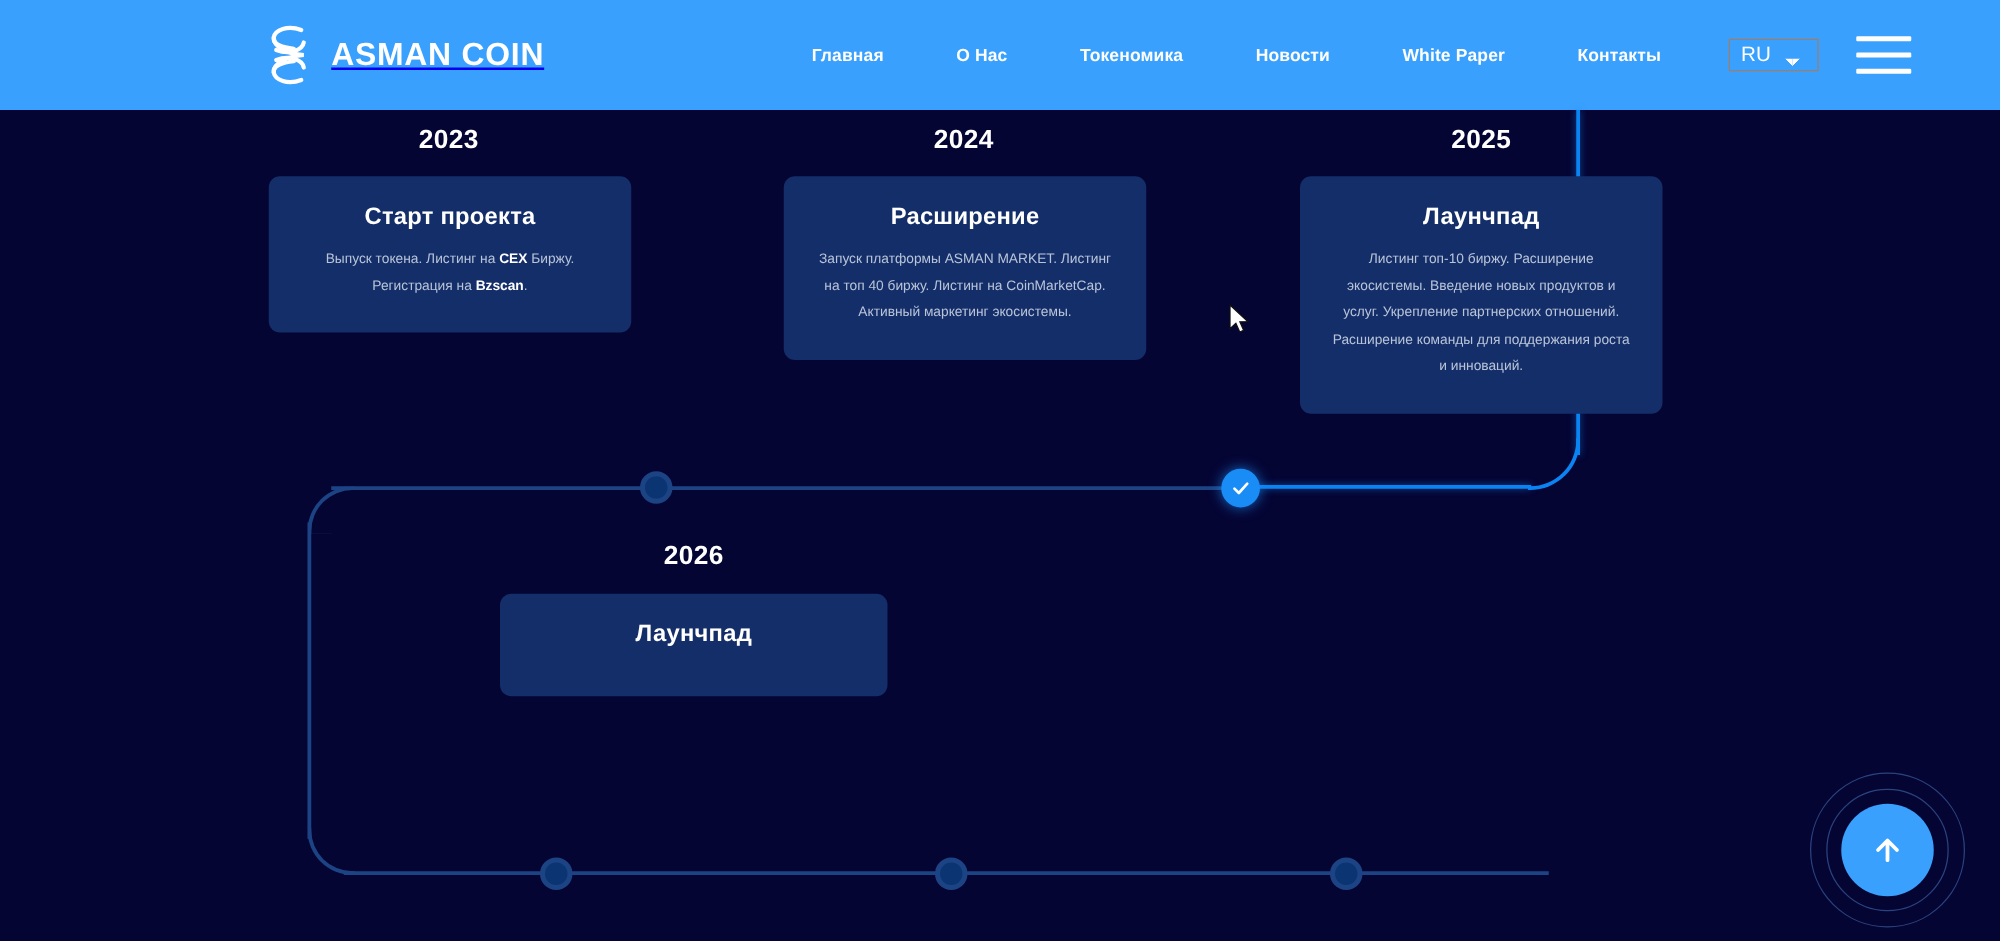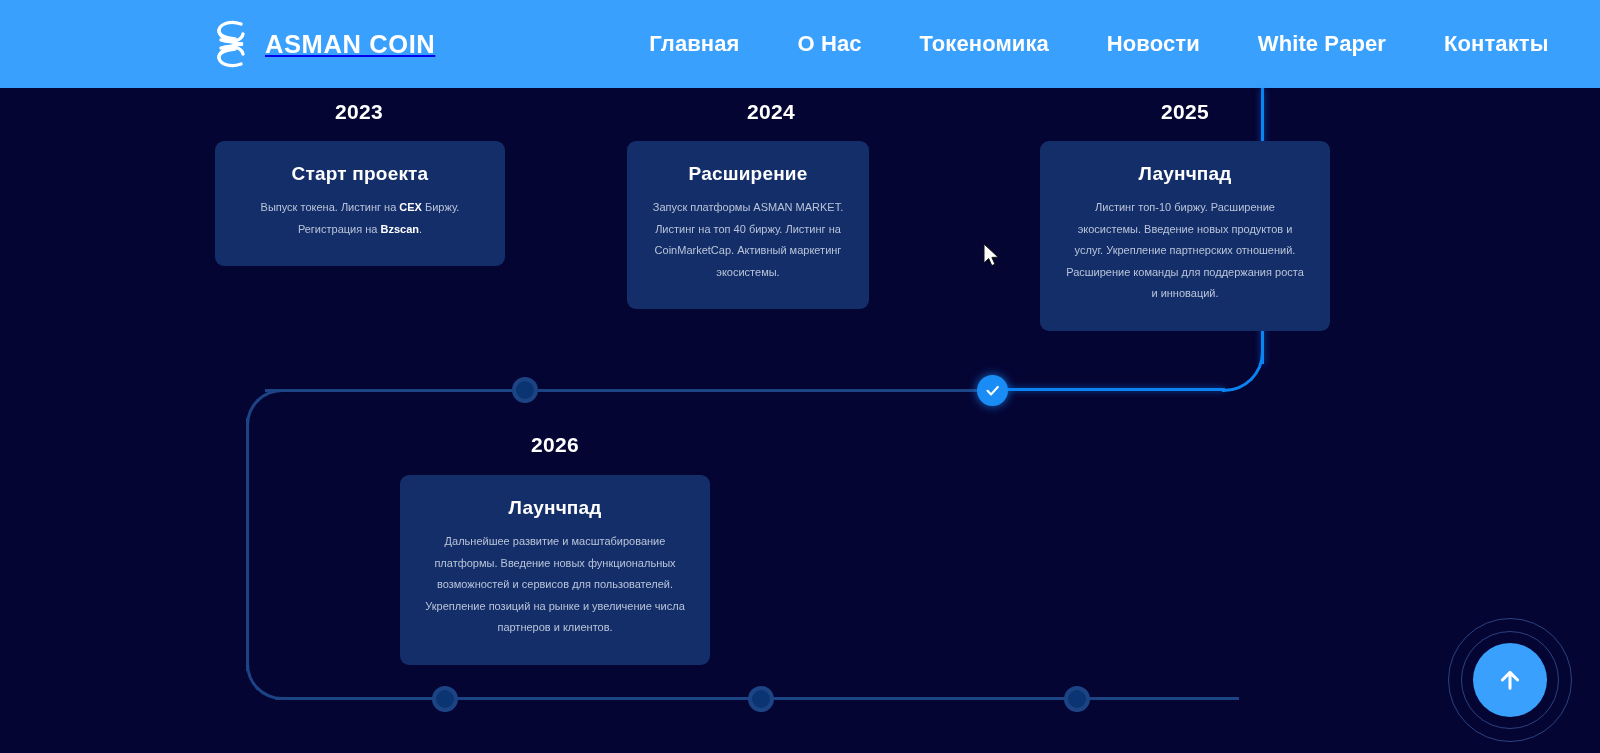--- a/index.html
+++ b/index.html
@@ -18,21 +18,21 @@
   .brand{ display:flex; align-items:center; gap:13px; margin-left:210px;text-decoration:underline; }
   .brand-mark{ width:42px; height:52px; display:block; }
   .brand-text{
     color:#ffffff; font-size:25.5px; font-weight:700; letter-spacing:.6px;
     white-space:nowrap;
   }
   .main-nav{
     display:flex; align-items:center; gap:0; margin-left:185px;
   }
   .nav-link{
-    color:#ffffff; font-size:22px; font-weight:700; text-decoration:none;
+    color:#ffffff; font-size:14px; font-weight:700; text-decoration:none;
     padding:0 29px; white-space:nowrap; letter-spacing:.1px;
   }
   .lang-select{
     margin-left:25px;
     width:72px; height:26px;
     background:#3aa0fd;
     border:1px solid #9a7f70;
     color:#ffffff;
     font-family:"Liberation Sans", sans-serif;
     font-size:16.5px;
@@ -186,33 +186,32 @@
   <div class="year" style="left:209px; top:12px;">2023</div>
   <div class="year" style="left:621px; top:12px;">2024</div>
   <div class="year" style="left:1035px; top:12px;">2025</div>
   <div class="year" style="left:405px; top:345px;">2026</div>
 
   <div class="card" style="left:215px; top:53px; width:290px;">
     <div class="card-title">Старт проекта</div>
     <div class="card-body"><span>Выпуск токена. Листинг на </span><b>CEX</b><span> Биржу. Регистрация на </span><b>Bzscan</b><span>.</span></div>
   </div>
 
-  <div class="card" style="left:627px; top:53px; width:242px;">
+  <div class="card" style="left:627px; top:53px; width:290px;">
     <div class="card-title">Расширение</div>
     <div class="card-body">Запуск платформы ASMAN MARKET. Листинг на топ 40 биржу. Листинг на CoinMarketCap. Активный маркетинг экосистемы.</div>
   </div>
 
   <div class="card" style="left:1040px; top:53px; width:290px;">
     <div class="card-title">Лаунчпад</div>
     <div class="card-body">Листинг топ-10 биржу. Расширение экосистемы. Введение новых продуктов и услуг. Укрепление партнерских отношений. Расширение команды для поддержания роста и инноваций.</div>
   </div>
 
   <div class="card" style="left:400px; top:387px; width:310px;">
     <div class="card-title">Лаунчпад</div>
-    <div class="card-body">Дальнейшее развитие и масштабирование платформы. Введение новых функциональных возможностей и сервисов для пользователей. Укрепление позиций на рынке и увеличение числа партнеров и клиентов.</div>
   </div>
 
   <div class="node" style="left:512px; top:289px;"></div>
 
   <div class="node-active" style="left:977px; top:287px;">
     <span>
       <svg viewBox="0 0 24 24" xmlns="http://www.w3.org/2000/svg">
         <path d="M5 12.5 L10 17.5 L19.5 7" fill="none" stroke="#ffffff" stroke-width="3" stroke-linecap="round" stroke-linejoin="round"></path>
       </svg>
     </span>

